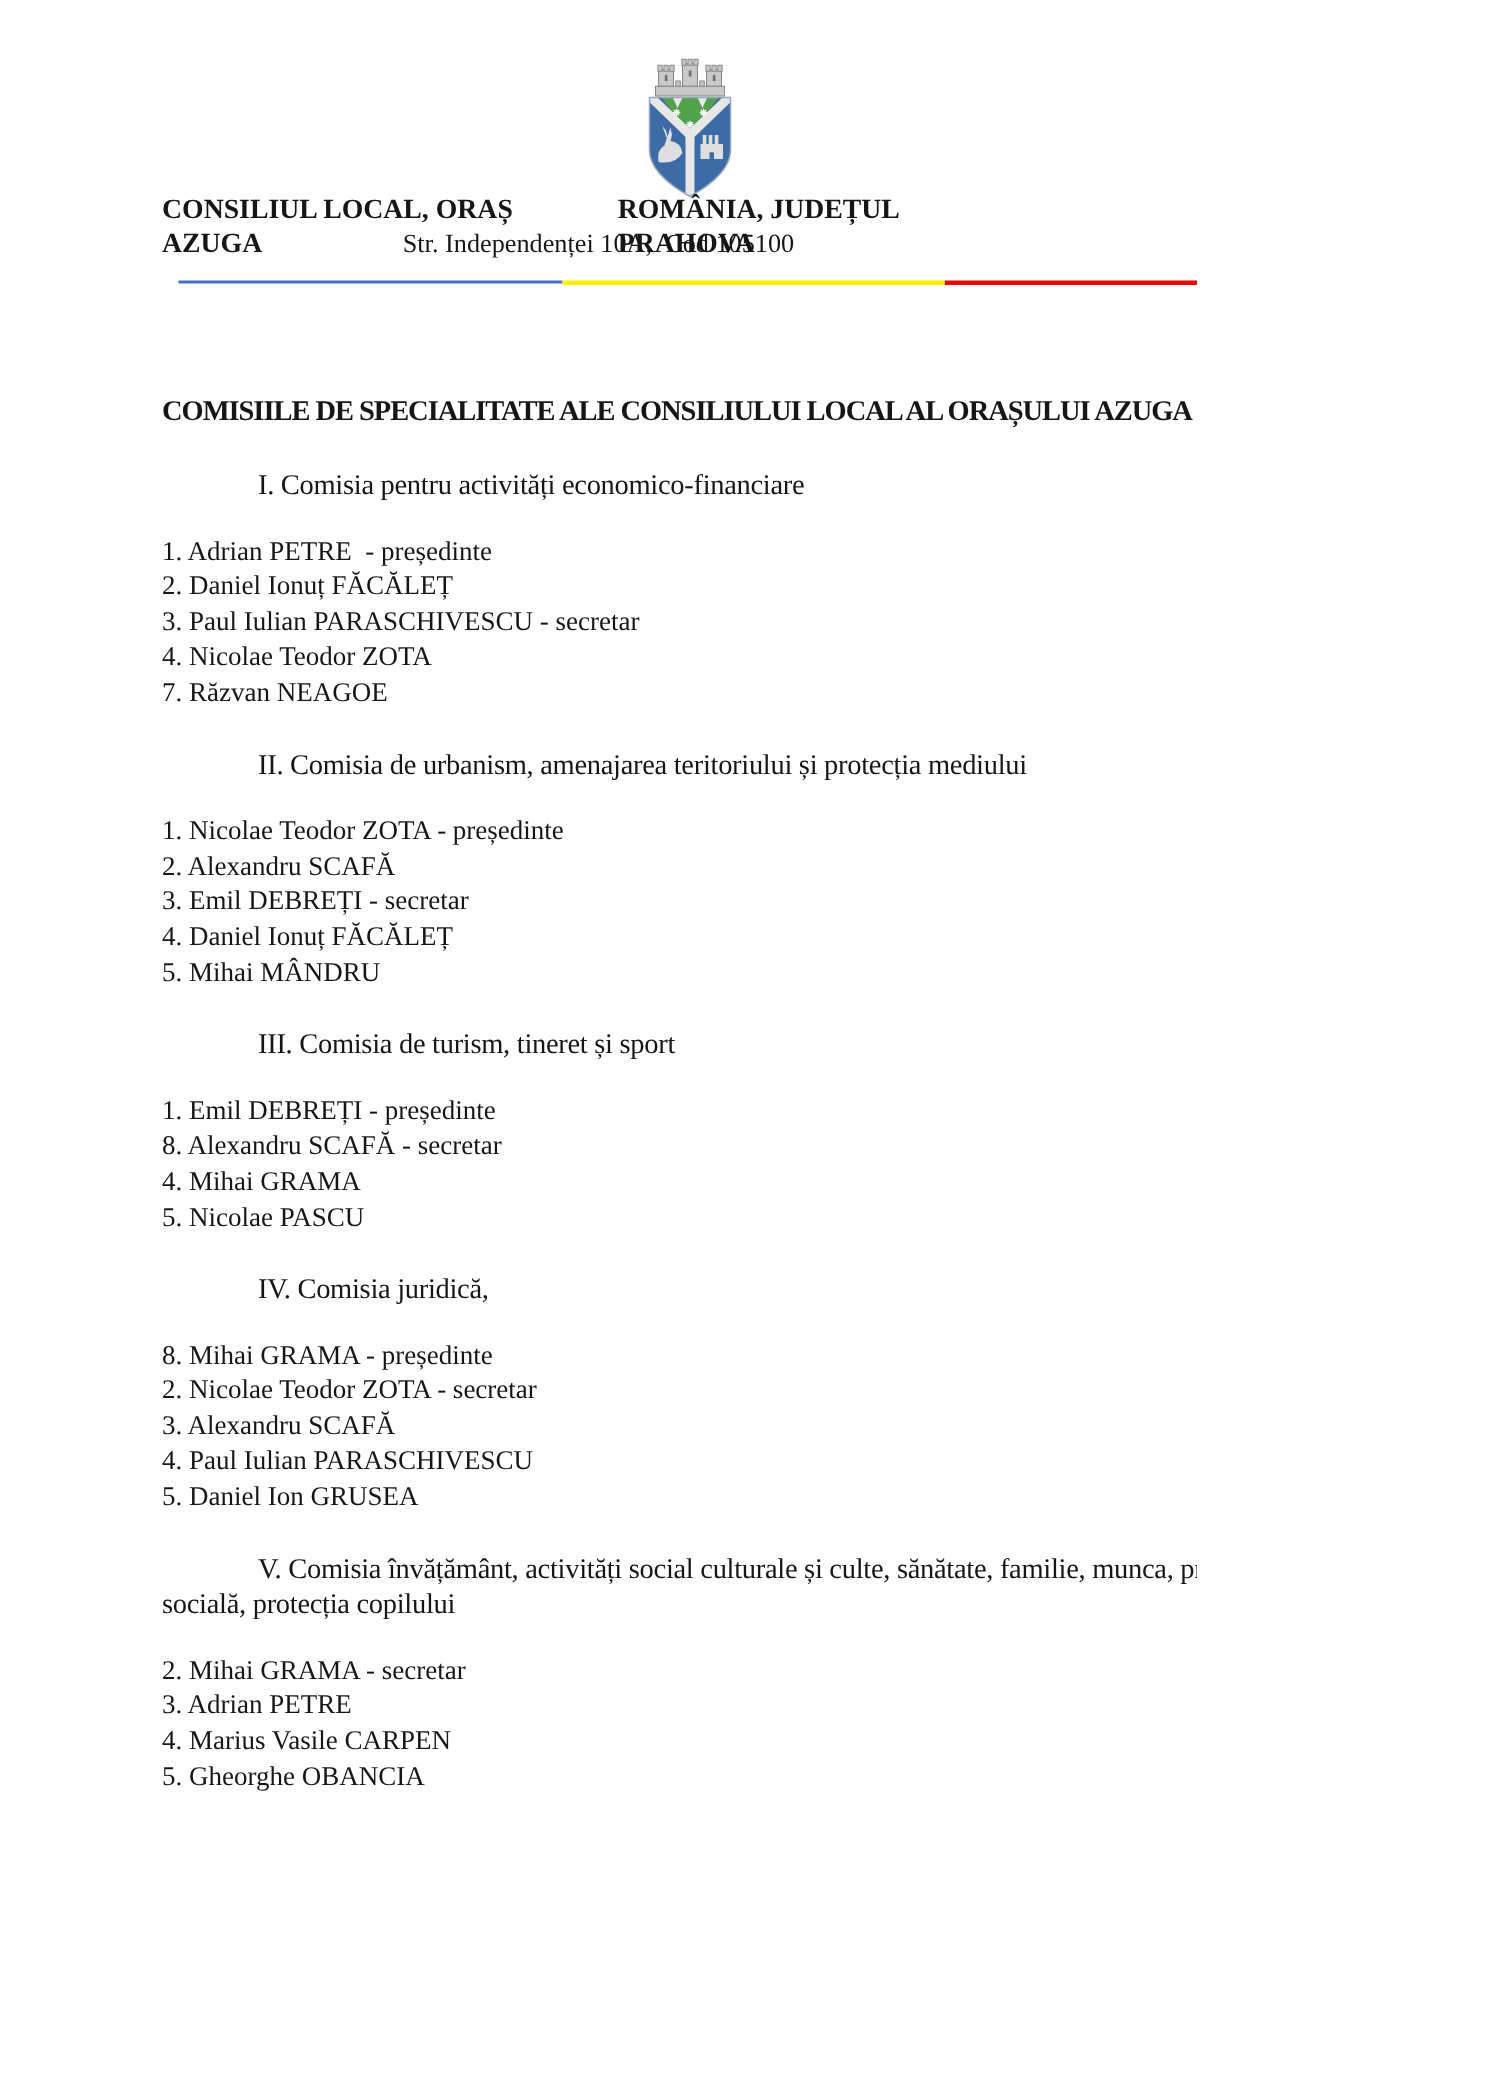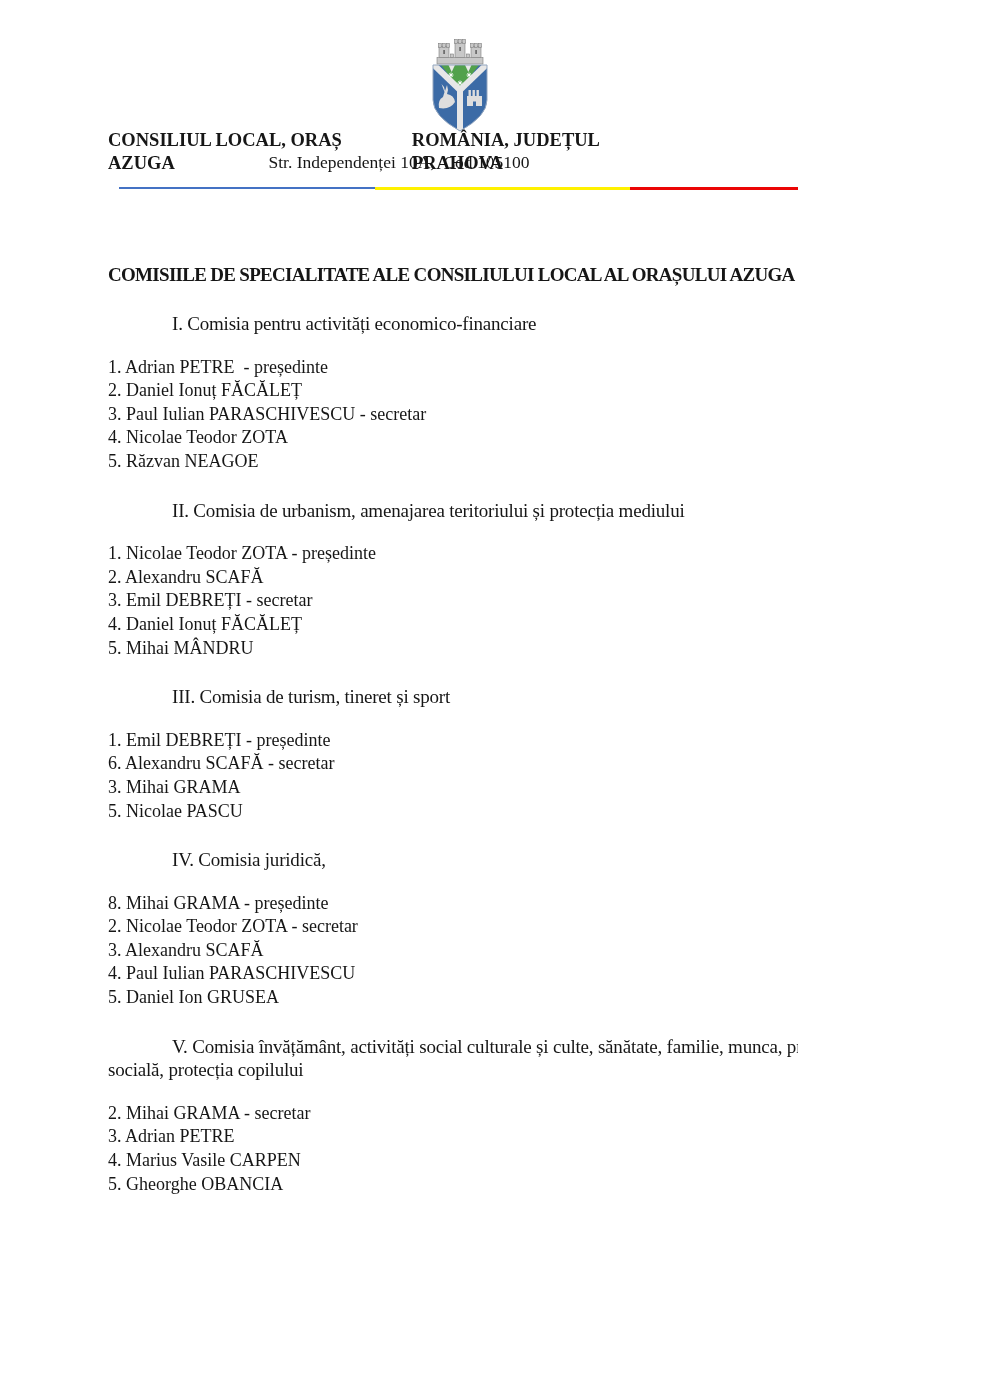--- a/index.html
+++ b/index.html
@@ -151,37 +151,37 @@
 
   <div class="content">
     <div class="doc-title">COMISIILE DE SPECIALITATE ALE CONSILIULUI LOCAL AL ORAȘULUI AZUGA</div>
 
     <div class="section">
       <div class="section-heading">I. Comisia pentru activități economico-financiare</div>
       <p class="member">1. Adrian PETRE  - președinte</p>
       <p class="member">2. Daniel Ionuț FĂCĂLEȚ</p>
       <p class="member">3. Paul Iulian PARASCHIVESCU - secretar</p>
       <p class="member">4. Nicolae Teodor ZOTA</p>
-      <p class="member">5. Răzvan NEAGOE</p>
+      <p class="member">7. Răzvan NEAGOE</p>
     </div>
 
     <div class="section">
       <div class="section-heading">II. Comisia de urbanism, amenajarea teritoriului și protecția mediului</div>
       <p class="member">1. Nicolae Teodor ZOTA - președinte</p>
       <p class="member">2. Alexandru SCAFĂ</p>
       <p class="member">3. Emil DEBREȚI - secretar</p>
       <p class="member">4. Daniel Ionuț FĂCĂLEȚ</p>
       <p class="member">5. Mihai MÂNDRU</p>
     </div>
 
     <div class="section">
       <div class="section-heading">III. Comisia de turism, tineret și sport</div>
       <p class="member">1. Emil DEBREȚI - președinte</p>
-      <p class="member">6. Alexandru SCAFĂ - secretar</p>
-      <p class="member">3. Mihai GRAMA</p>
+      <p class="member">8. Alexandru SCAFĂ - secretar</p>
+      <p class="member">4. Mihai GRAMA</p>
       <p class="member">5. Nicolae PASCU</p>
     </div>
 
     <div class="section">
       <div class="section-heading">IV. Comisia juridică,</div>
       <p class="member">8. Mihai GRAMA - președinte</p>
       <p class="member">2. Nicolae Teodor ZOTA - secretar</p>
       <p class="member">3. Alexandru SCAFĂ</p>
       <p class="member">4. Paul Iulian PARASCHIVESCU</p>
       <p class="member">5. Daniel Ion GRUSEA</p>

